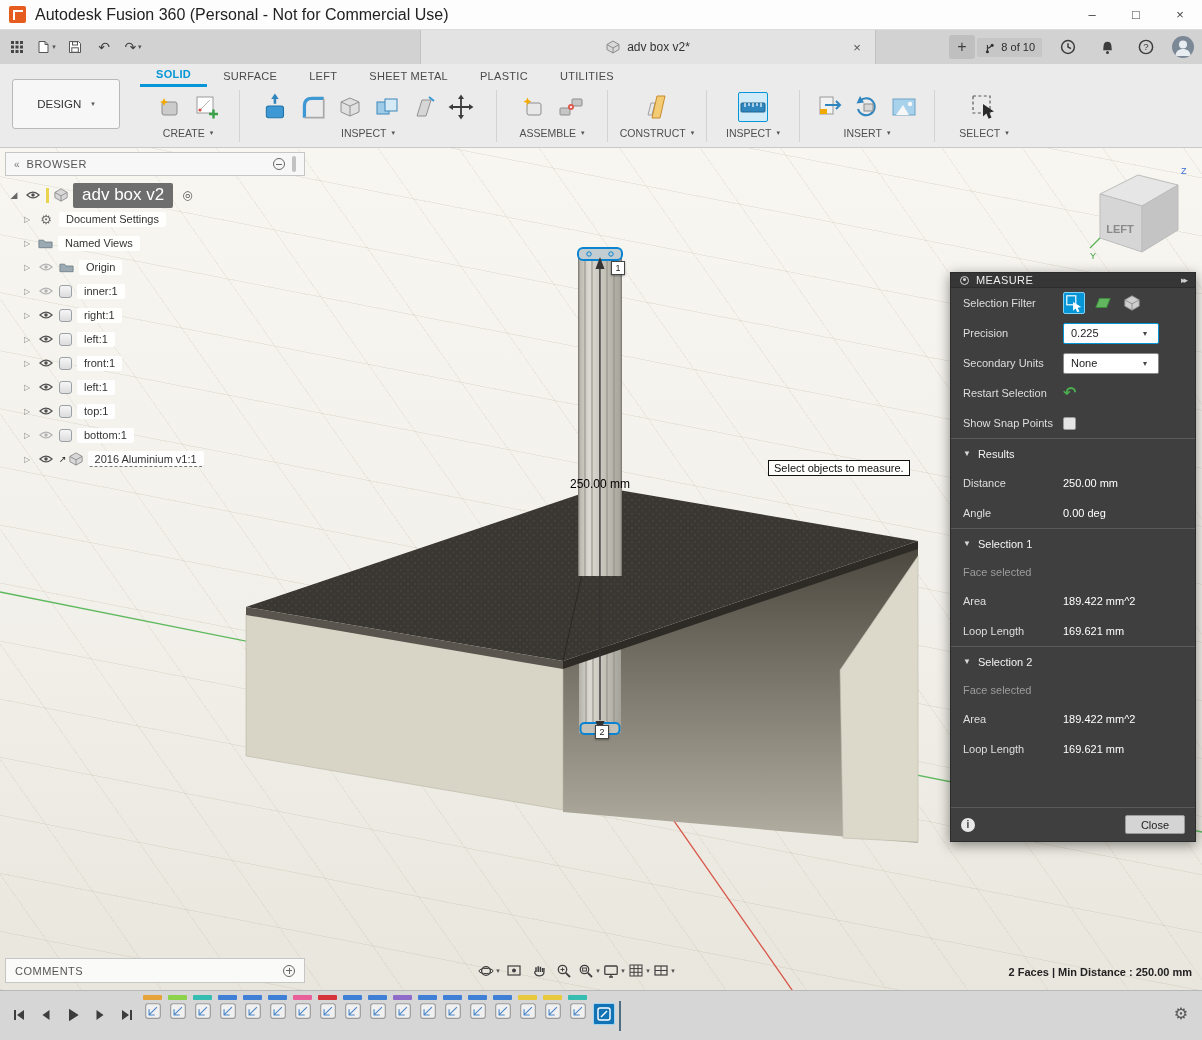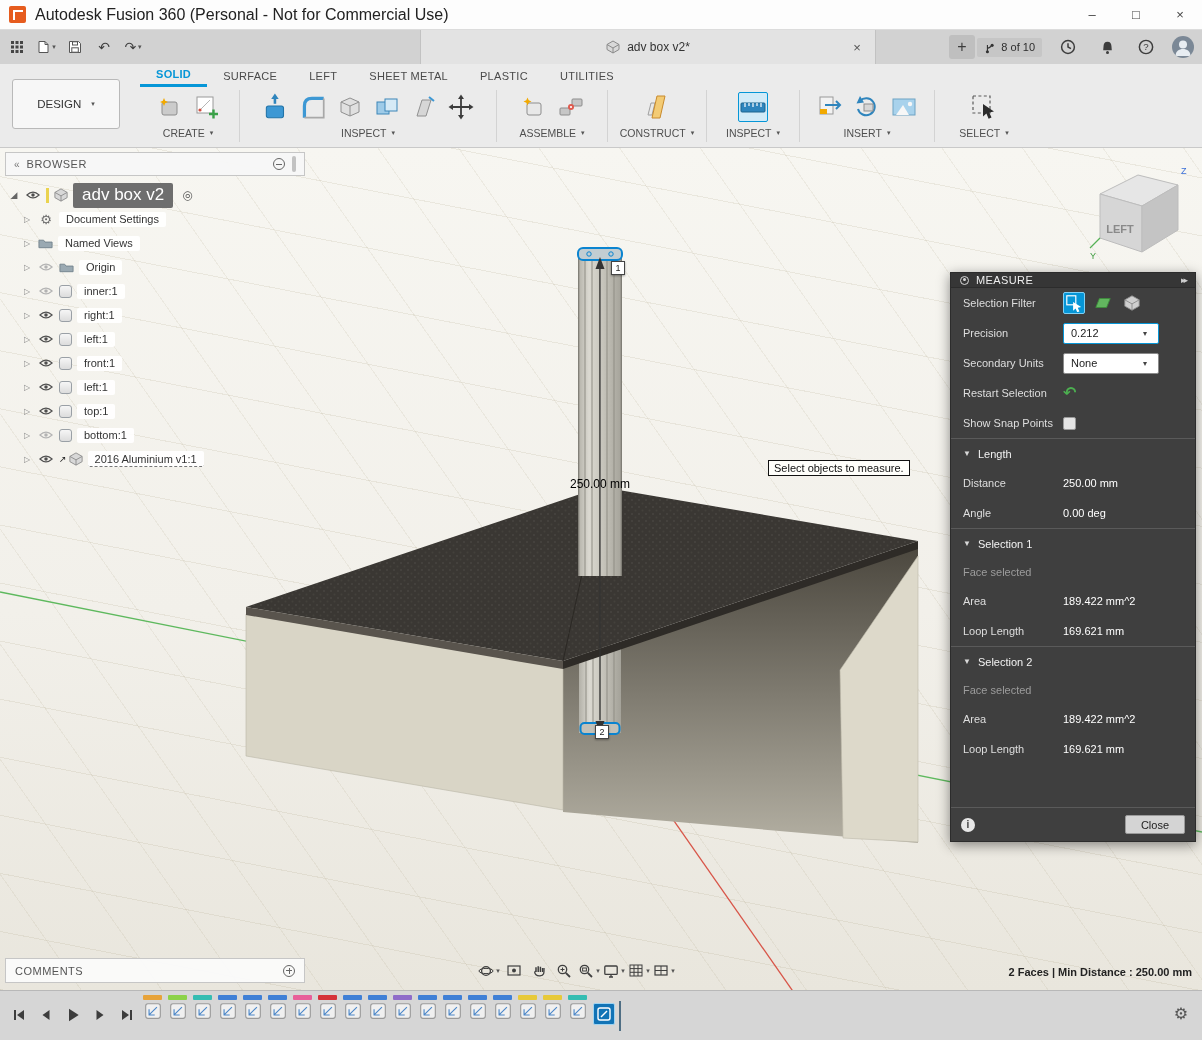--- a/index.html
+++ b/index.html
@@ -657,21 +657,21 @@
           <svg width="18" height="18" viewBox="0 0 20 20">
               <path d="M10 2 L18 6.5 V13.5 L10 18 L2 13.5 V6.5 Z" fill="#cfcfcf" stroke="#8a8a8a"></path>
               <path d="M2 6.5 L10 11 L18 6.5 M10 11 V18" stroke="#8a8a8a" fill="none"></path>
             </svg>
         </span>
       </div>
 
       <div class="m-row">
         <span class="m-label">Precision</span>
         <span class="dd focus">
-          <span class="ddv">0.212</span>
+          <span class="ddv">0.225</span>
           <span class="ddc">▾</span>
         </span>
       </div>
 
       <div class="m-row">
         <span class="m-label">Secondary Units</span>
         <span class="dd plain">
           <span class="ddv">None</span>
           <span class="ddc">▾</span>
         </span>
@@ -682,21 +682,21 @@
         <span class="restart">↶</span>
       </div>
 
       <div class="m-row">
         <span class="m-label">Show Snap Points</span>
         <span class="checkbox"></span>
       </div>
 
       <div class="m-sect">
         <span class="tri">▼</span>
-        <span>Length</span>
+        <span>Results</span>
       </div>
       <div class="m-row">
         <span class="m-label">Distance</span>
         <span class="m-val">250.00 mm</span>
       </div>
       <div class="m-row">
         <span class="m-label">Angle</span>
         <span class="m-val">0.00 deg</span>
       </div>
 

